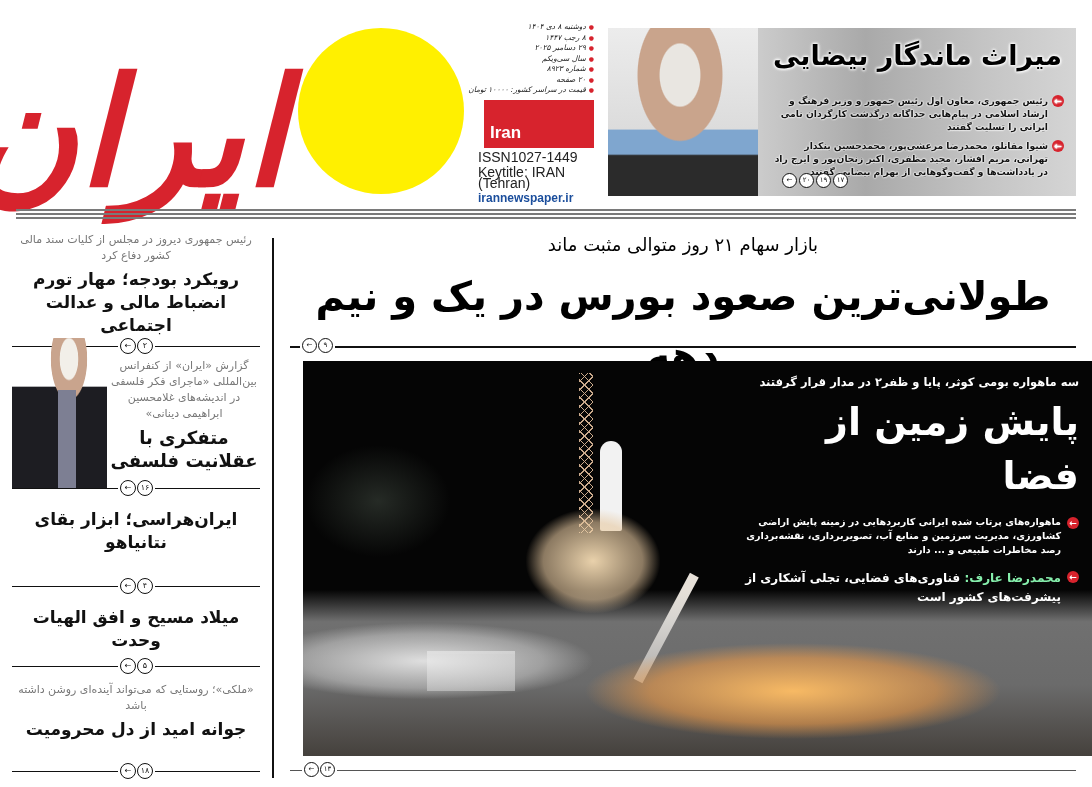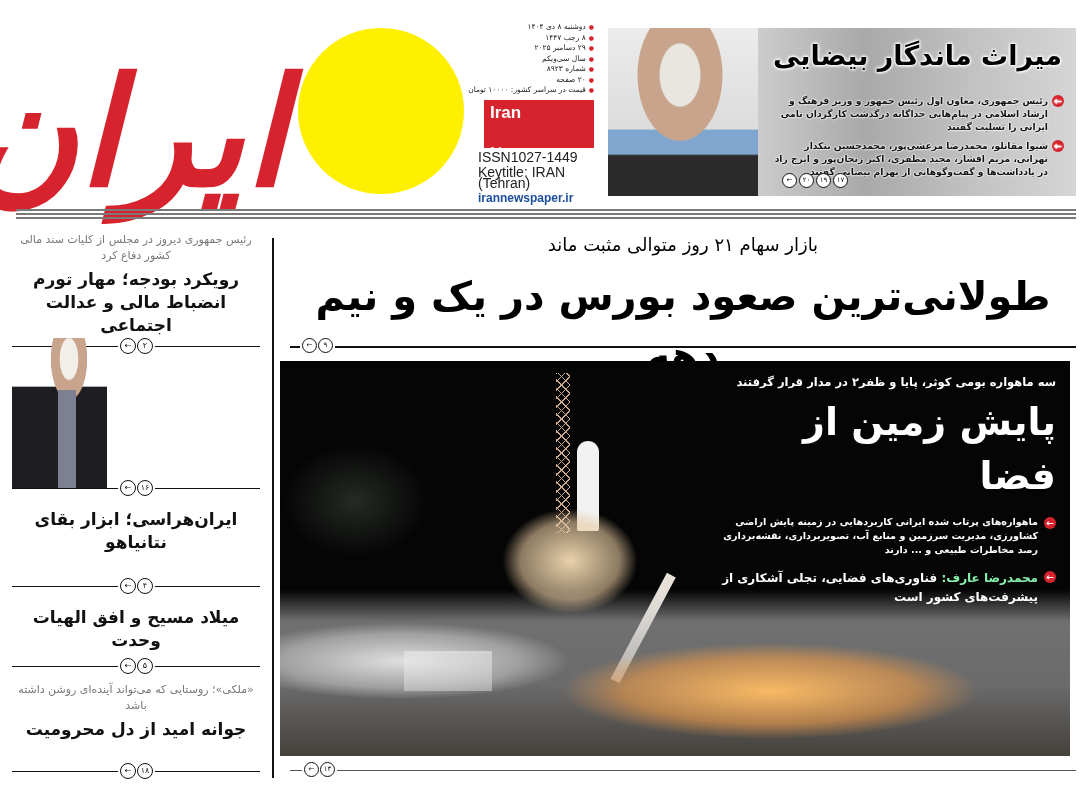--- a/index.html
+++ b/index.html
@@ -7,26 +7,26 @@
   body { position: relative; font-family: "DejaVu Sans", sans-serif; color: #111; direction: rtl; }
 
   
   .masthead { position: absolute; left: 0; top: 0; width: 1092px; height: 205px; }
   .logo { position: absolute; left: 16px; top: 18px; width: 270px; height: 180px; direction: rtl;
           font-family: "DejaVu Serif", serif; font-weight: bold; font-size: 150px; line-height: 170px;
           color: #d7232d; text-align: center; letter-spacing: -6px; font-style: italic; margin-top: 29px; }
   .sun { position: absolute; left: 298px; top: 28px; width: 166px; height: 166px; border-radius: 50%; background: #fff000; }
 
   .meta { position: absolute; left: 478px; top: 22px; width: 116px; }
-  .meta ul { list-style: none; }
+  .meta ul { list-style: none; font-style: italic; }
   .meta li { font-size: 7.5px; line-height: 10.5px; color: #222; white-space: nowrap; }
   .meta li::before { content: "\25CF"; color: #d7232d; font-size: 6px; margin-left: 3px; }
   .brand-box { margin-top: 4px; width: 110px; height: 48px; background: #d7232d; color: #fff; direction: ltr;
                padding: 4px 6px; font-family: "Liberation Sans", sans-serif; }
-  .brand-box .b1 { font-weight: bold; font-size: 17px; line-height: 17px; }
+  .brand-box .b1 { font-weight: bold; font-size: 17px; line-height: 17px; margin-top: 20px; }
   .brand-box .b2 { font-size: 17px; line-height: 20px; margin-top: 23px; }
   .issn { direction: ltr; font-family: "Liberation Sans", sans-serif; font-size: 14px; line-height: 11px; color: #222; margin-top: 4px; }
   .site { direction: ltr; font-family: "Liberation Sans", sans-serif; font-weight: bold; font-size: 12px; color: #1b4e9c; margin-top: 2px; }
 
   .feature { position: absolute; left: 608px; top: 28px; width: 468px; height: 168px; overflow: hidden;
              background: linear-gradient(90deg, #d8d8d8 0%, #cfcfcf 30%, #a9a9a9 55%, #c4c4c4 80%, #d5d5d5 100%); }
   .feature-photo { position: absolute; left: 0; top: 0; width: 150px; height: 168px;
                    background: radial-gradient(ellipse at 48% 28%, #e9e6e1 0 18%, #c9a48c 19% 38%, transparent 39%),
                                linear-gradient(180deg, #ececec 0%, #dcdcdc 60%, #7fa6cf 61%, #7fa6cf 75%, #2b2b2b 76%); }
   .feature-title { position: absolute; right: 14px; top: 12px; font-weight: bold; font-size: 27px; color: #000;
@@ -59,21 +59,21 @@
                              linear-gradient(180deg, transparent 0 32%, #1d1d22 33% 100%); }
   .philo-photo::after { content: ""; position: absolute; left: 46px; top: 52px; width: 18px; height: 98px; background: #7d7f93; }
 
   
   .main-kicker { position: absolute; left: 290px; top: 234px; width: 786px; text-align: center; font-size: 18px; color: #000000; }
   .main-headline { position: absolute; left: 290px; top: 266px; width: 786px; text-align: center; font-weight: bold; font-size: 40px;
                    line-height: 60px; color: #000; letter-spacing: -1px; }
   .main-rule { position: absolute; left: 290px; top: 346px; width: 786px; height: 1.5px; background: #111; }
   .main-ref { position: absolute; left: 300px; top: 338px; display: flex; gap: 1px; background: #fff; padding: 0 2px; direction: ltr; }
 
-  .hero { position: absolute; left: 280px; top: 361px; width: 790px; height: 395px; overflow: hidden; background: #050505; }
+  .hero { position: absolute; left: 303px; top: 361px; width: 790px; height: 395px; overflow: hidden; background: #050505; }
   .hero-smoke { position: absolute; left: 0; top: 0; width: 100%; height: 100%;
     background:
       radial-gradient(ellipse 90px 70px at 290px 200px, rgba(245,220,180,0.95), rgba(230,200,160,0.6) 55%, transparent 75%),
       radial-gradient(ellipse 260px 60px at 490px 330px, rgba(255,190,100,0.95), rgba(250,160,70,0.55) 55%, transparent 80%),
       radial-gradient(ellipse 200px 45px at 120px 300px, rgba(235,235,235,0.9), rgba(210,210,210,0.5) 60%, transparent 85%),
       linear-gradient(180deg, transparent 0 58%, rgba(200,200,200,0.55) 66%, rgba(150,150,150,0.7) 82%, rgba(80,75,70,0.85) 100%),
       radial-gradient(ellipse 90px 70px at 75px 140px, rgba(70,80,70,0.5), transparent 80%); }
   .rocket-tower { position: absolute; left: 276px; top: 12px; width: 14px; height: 160px; background:
       repeating-linear-gradient(135deg, #caa98b 0 1px, transparent 1px 6px), repeating-linear-gradient(45deg, #caa98b 0 1px, transparent 1px 6px); }
   .rocket { position: absolute; left: 297px; top: 80px; width: 22px; height: 90px; background: #f2f2f2; border-radius: 11px 11px 2px 2px; }
@@ -146,20 +146,24 @@
     <div class="headline">رویکرد بودجه؛ مهار تورم انضباط مالی و عدالت اجتماعی</div>
   </div>
   <div class="divider" style="top:118px;">
     <div class="div-ref">
       <div class="ref-circle">←</div>
       <div class="ref-circle">۲</div>
     </div>
   </div>
 
   <div class="philo-photo"></div>
+  <div class="story" style="top:130px; left:96px; width:152px;">
+    <div class="kicker">گزارش «ایران» از کنفرانس بین‌المللی «ماجرای فکر فلسفی در اندیشه‌های غلامحسین ابراهیمی دینانی»</div>
+    <div class="headline" style="font-size:18px;">متفکری با عقلانیت فلسفی</div>
+  </div>
   <div class="divider" style="top:260px;">
     <div class="div-ref">
       <div class="ref-circle">←</div>
       <div class="ref-circle">۱۶</div>
     </div>
   </div>
 
   <div class="story" style="top:276px;">
     <div class="headline">ایران‌هراسی؛ ابزار بقای نتانیاهو</div>
   </div>

